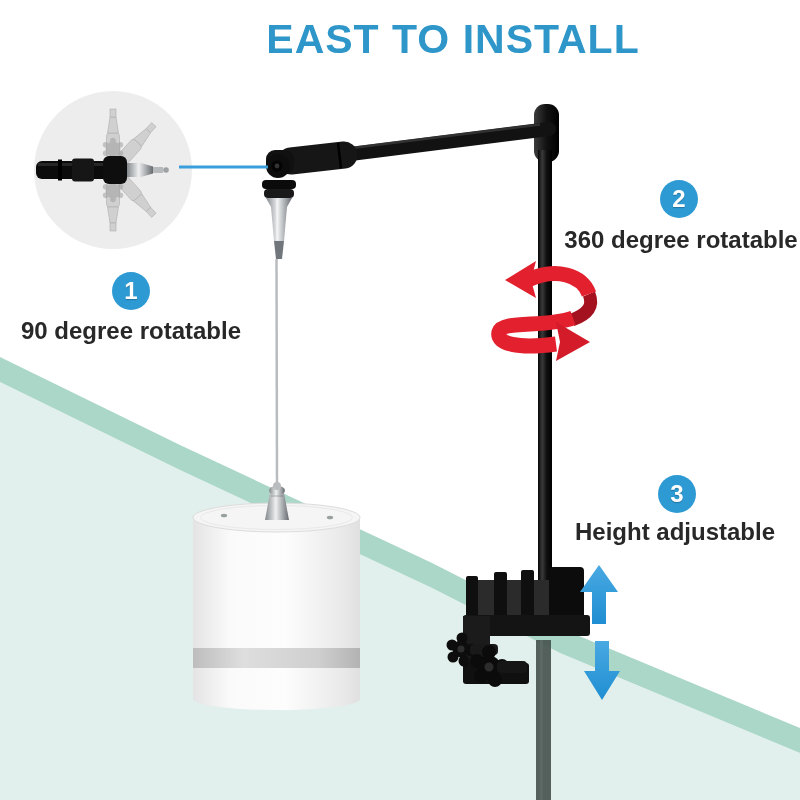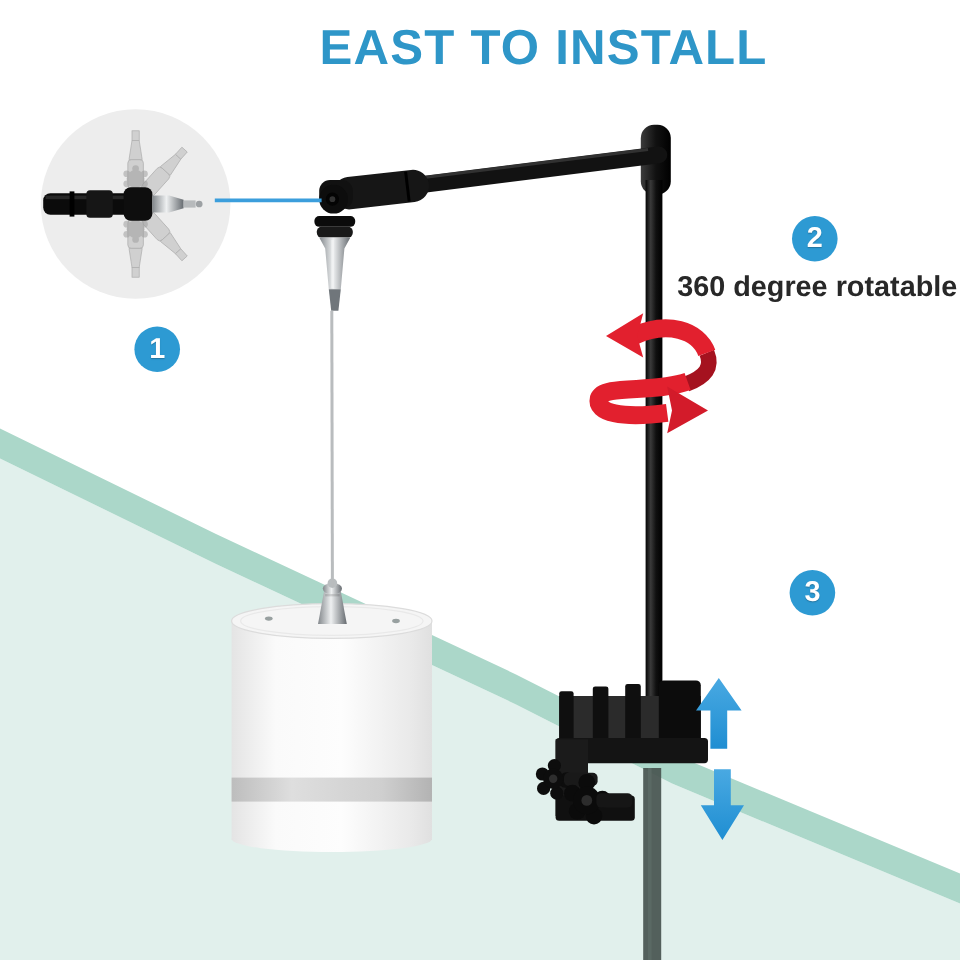--- a/index.html
+++ b/index.html
@@ -206,18 +206,20 @@
         <rect x="153" y="167" width="10" height="6" fill="#b7babc"></rect>
         <circle cx="166" cy="170" r="2.8" fill="#9da1a4"></circle>
       </g>
       <line x1="179" y1="167" x2="268" y2="167" stroke="#3B9EDC" stroke-width="3"></line>
     </g>
   </svg>
 
   <div class="title">EAST TO INSTALL</div>
 
   <div class="badge badge1">1</div>
+  <div class="callout-label label1">90 degree rotatable</div>
 
   <div class="badge badge2">2</div>
   <div class="callout-label label2">360 degree rotatable</div>
 
   <div class="badge badge3">3</div>
+  <div class="callout-label label3">Height adjustable</div>
 </div>
 
 </body></html>

